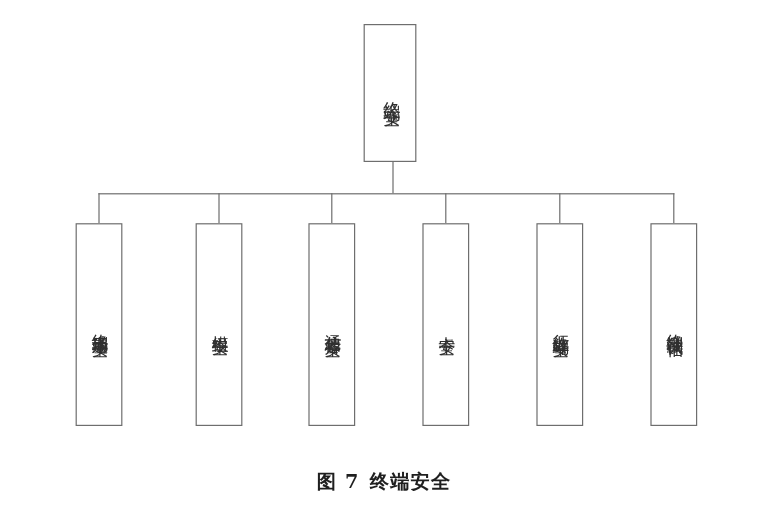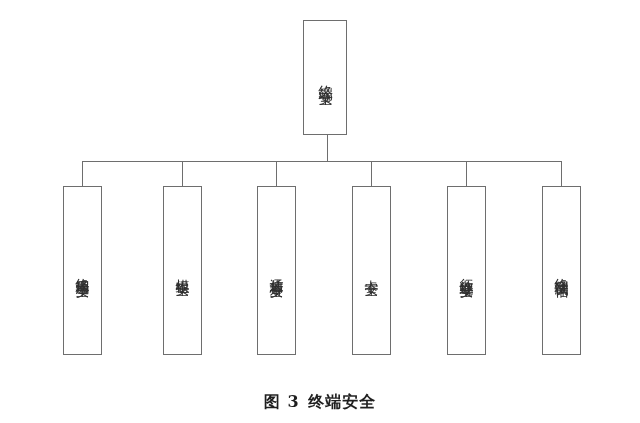--- a/index.html
+++ b/index.html
@@ -156,15 +156,15 @@
   <div class="node leaf-node leaf-5">
     <span class="node-label">行业终端安全</span>
   </div>
   <div class="node leaf-node leaf-6">
     <span class="node-label">终端测试评估</span>
   </div>
 
 </div>
 
 <div id="figure-caption">
-  <span class="cap-num">图 3</span>
+  <span class="cap-num">图 7</span>
   <span>终端安全</span>
 </div>
 
 </body></html>

